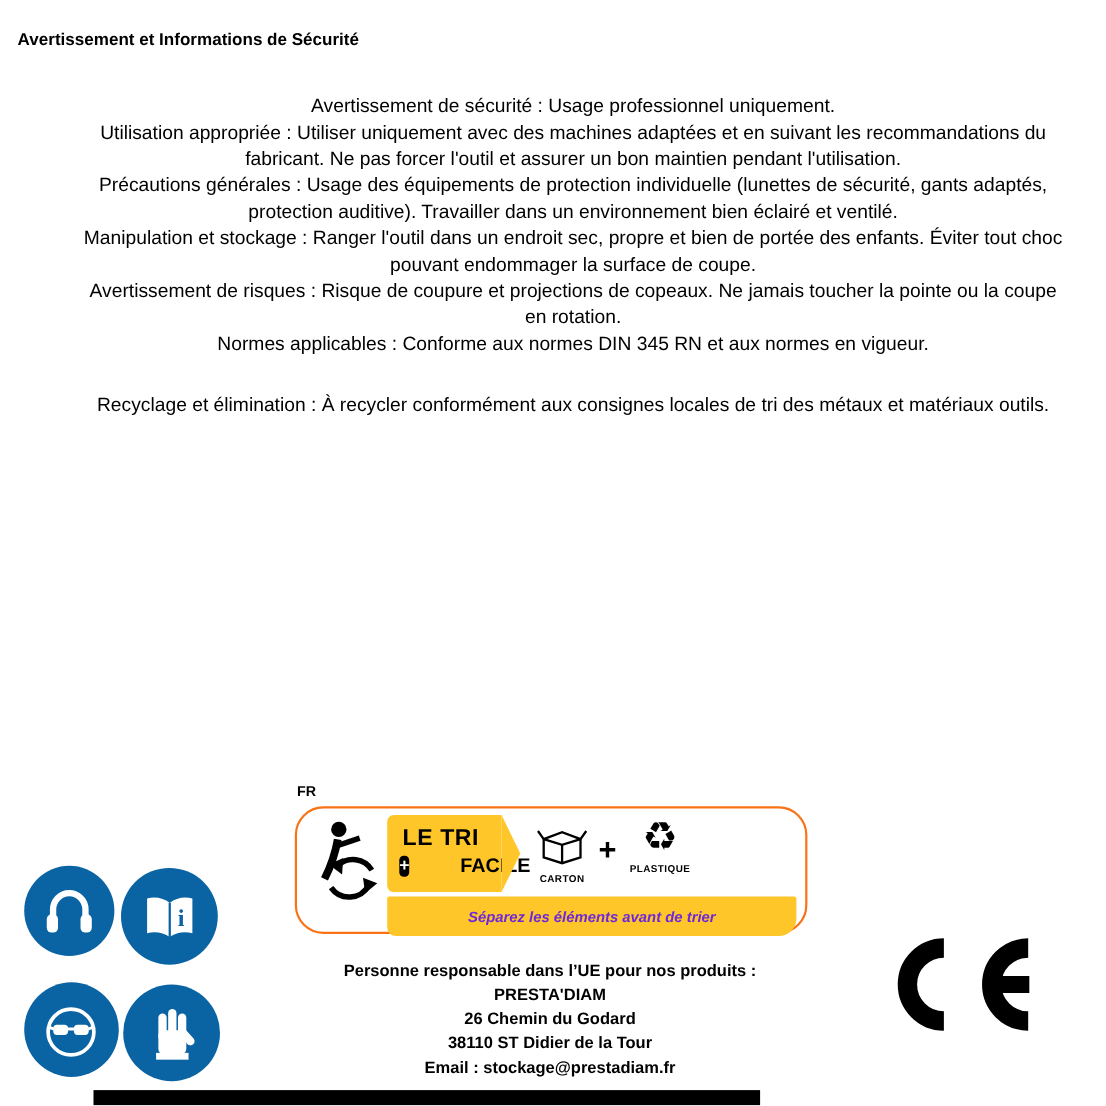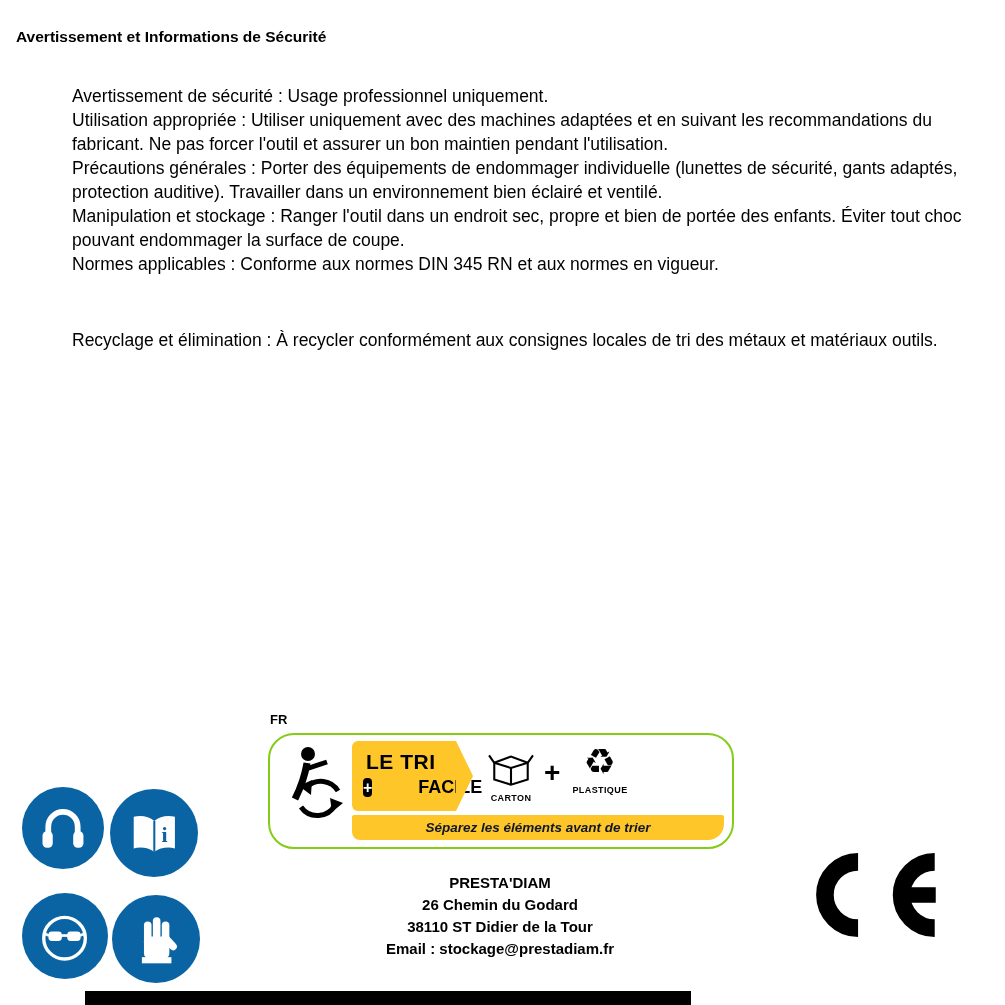--- a/index.html
+++ b/index.html
@@ -4,36 +4,36 @@
 <style>
   html,body { margin:0; padding:0; background:#fff; }
   body { font-family:"Liberation Sans", sans-serif; color:#000; }
   .page { position:relative; width:1005px; height:1005px; background:#fff; overflow:hidden; }
 
   .title { position:absolute; top:28px; left:16px; width:100%; text-align:left;
            font-weight:bold; font-size:15.5px; }
 
   .body-text { position:absolute; top:84px; left:72px; width:898px;
                font-size:17.5px; line-height:24px; }
-  .body-text p { margin:0; }
-  .body-text p.gap-top { margin-top:52px; }
+  .body-text p { margin:0;text-align:center; }
+  .body-text p.gap-top { margin-top:32px; }
 
   
   .icon-circle { position:absolute; border-radius:50%; background:#0a64a4;
                  display:flex; align-items:center; justify-content:center; }
   .m1 { left:22px;  top:787px; width:82px; height:82px; }
   .m2 { left:110px; top:789px; width:88px; height:88px; }
   .m3 { left:22px;  top:893px; width:86px; height:86px; }
   .m4 { left:112px; top:895px; width:88px; height:88px; }
   .icon-circle svg { width:78%; height:78%; }
 
   
   .infotri-fr { position:absolute; left:270px; top:712px; font-weight:bold; font-size:13px; }
   .infotri { position:absolute; left:268px; top:733px; width:462px; height:112px;
-             border:2px solid #84cc16; border-radius:26px; background:#fff; }
+             border:2px solid #f97316; border-radius:26px; background:#fff; }
   .triman { position:absolute; left:12px; top:10px; }
 
   .letri { position:absolute; left:82px; top:6px; width:104px; height:70px;
            background:#FFC629; border-radius:6px 0 0 6px; }
   .letri::after { content:""; position:absolute; left:100%; top:0;
            border-top:35px solid transparent; border-bottom:35px solid transparent;
            border-left:17px solid #FFC629; }
   .letri-line1 { font-size:21px; font-weight:bold; padding:9px 0 0 14px; letter-spacing:0.5px; }
   .letri-line2 { display:flex; align-items:center; gap:5px; padding-left:11px; margin-top:3px; }
   .plus-box { width:19px; height:19px; background:#000; color:#fff; border-radius:4px;
@@ -42,46 +42,47 @@
   .letri-facile { font-weight:bold; font-size:18px;margin-left:41px; }
 
   .carton-group { position:absolute; left:212px; top:14px; width:58px; text-align:center; }
   .mini-label { font-size:9px; font-weight:bold; letter-spacing:0.4px; margin-top:2px; }
   .sep-plus { position:absolute; left:274px; top:22px; font-size:28px; font-weight:bold; }
   .plastique-group { position:absolute; left:298px; top:6px; width:64px; text-align:center; }
   .recycle-glyph { font-family:"DejaVu Sans", sans-serif; font-size:36px; line-height:42px; display:block; }
 
   .bac-group { position:absolute; left:368px; top:8px; }
 
-  .strip { position:absolute; left:82px; top:80px; width:372px; height:25px;
+  .strip { position:absolute; left:82px; top:80px; width:372px; height:36px;
            background:#FFC629; border-radius:2px 2px 16px 8px;
            display:flex; align-items:center; justify-content:center;
-           font-style:italic; font-weight:bold; font-size:13.5px; color:#0f172a; }
+           font-style:italic; font-weight:bold; font-size:13.5px; color:#6d28d9; }
 
   
   .responsible { position:absolute; left:252px; top:872px; width:496px; text-align:center;
                  font-weight:bold; font-size:15px; line-height:22px; }
   .responsible div { white-space:nowrap; }
 
   .ce { position:absolute; left:798px; top:848px; }
 
   .bottom-bar { position:absolute; left:85px; top:991px; width:606px; height:14px; background:#000; }
 </style>
 </head>
 <body>
 
 <div class="page">
 
   <div class="title">Avertissement et Informations de Sécurité</div>
 
   <div class="body-text">
     <p>Avertissement de sécurité : Usage professionnel uniquement.</p>
     <p>Utilisation appropriée : Utiliser uniquement avec des machines adaptées et en suivant les recommandations du fabricant. Ne pas forcer l'outil et assurer un bon maintien pendant l'utilisation.</p>
-    <p>Précautions générales : Porter des équipements de endommager individuelle (lunettes de sécurité, gants adaptés, protection auditive). Travailler dans un environnement bien éclairé et ventilé.</p>
+    <p>Précautions générales : Usage des équipements de protection individuelle (lunettes de sécurité, gants adaptés, protection auditive). Travailler dans un environnement bien éclairé et ventilé.</p>
     <p>Manipulation et stockage : Ranger l'outil dans un endroit sec, propre et bien de portée des enfants. Éviter tout choc pouvant endommager la surface de coupe.</p>
+    <p>Avertissement de risques : Risque de coupure et projections de copeaux. Ne jamais toucher la pointe ou la coupe en rotation.</p>
     <p>Normes applicables : Conforme aux normes DIN 345 RN et aux normes en vigueur.</p>
     <p class="gap-top">Recyclage et élimination : À recycler conformément aux consignes locales de tri des métaux et matériaux outils.</p>
   </div>
 
   <div class="icon-circle m1">
     <svg viewBox="0 0 100 100">
       <path d="M27 62 V48 a23 23 0 0 1 46 0 V62" stroke="#fff" stroke-width="9" fill="none"></path>
       <rect x="18" y="55" width="16" height="26" rx="7" fill="#fff"></rect>
       <rect x="66" y="55" width="16" height="26" rx="7" fill="#fff"></rect>
     </svg>
@@ -150,20 +151,21 @@
     <div class="plastique-group">
       <span class="recycle-glyph">♻</span>
       <div class="mini-label">PLASTIQUE</div>
     </div>
 
 
     <div class="strip">Séparez les éléments avant de trier</div>
   </div>
 
   <div class="responsible">
+    <div>Personne responsable dans l’UE pour nos produits :</div>
     <div>PRESTA'DIAM</div>
     <div>26 Chemin du Godard</div>
     <div>38110 ST Didier de la Tour</div>
     <div>Email : stockage@prestadiam.fr</div>
   </div>
 
   <svg class="ce" width="145" height="94" viewBox="0 0 140 90">
     <path d="M58 13 A32 32 0 1 0 58 77" fill="none" stroke="#000" stroke-width="17"></path>
     <path d="M132 13 A32 32 0 1 0 132 77" fill="none" stroke="#000" stroke-width="17"></path>
     <line x1="103" y1="45" x2="133" y2="45" stroke="#000" stroke-width="15"></line>

